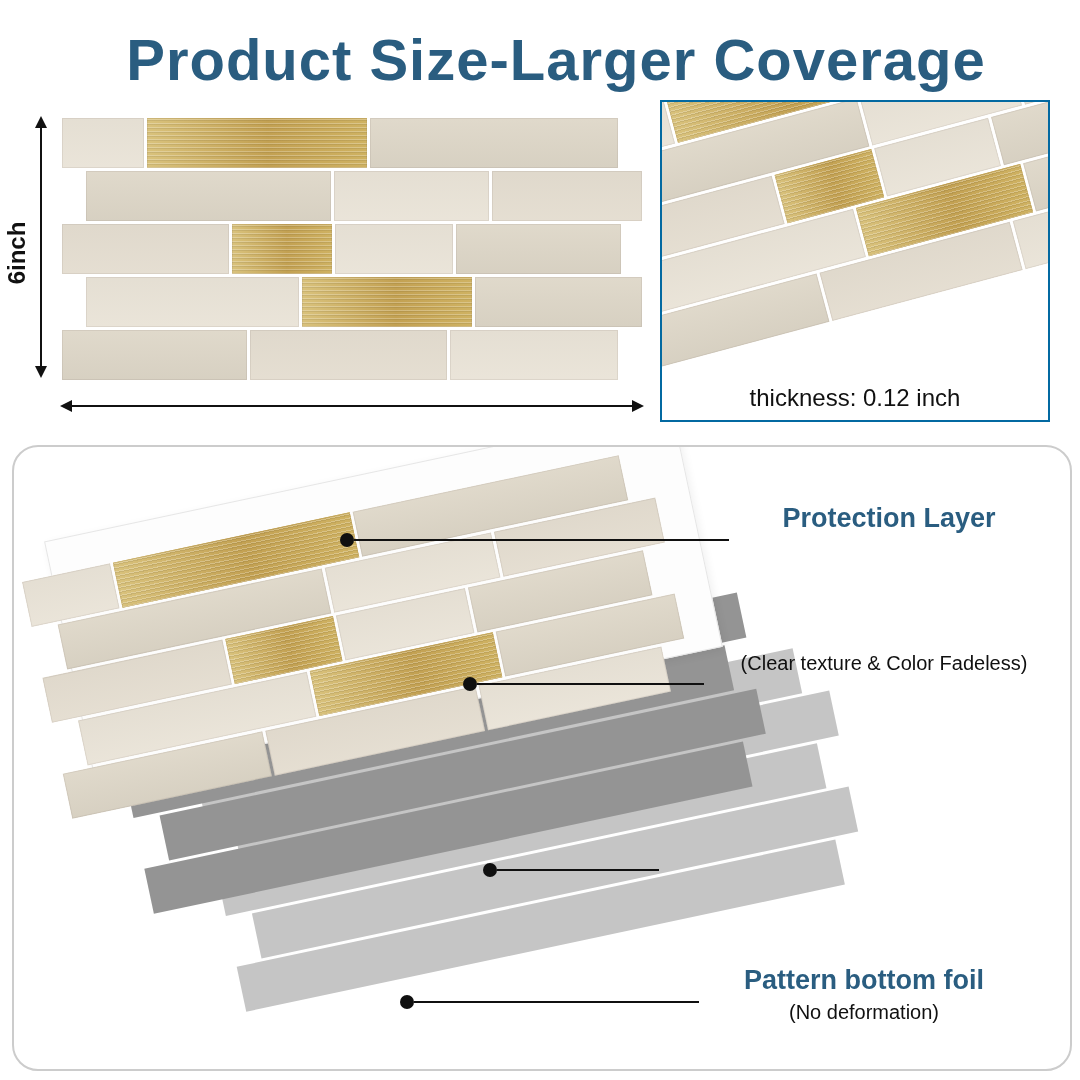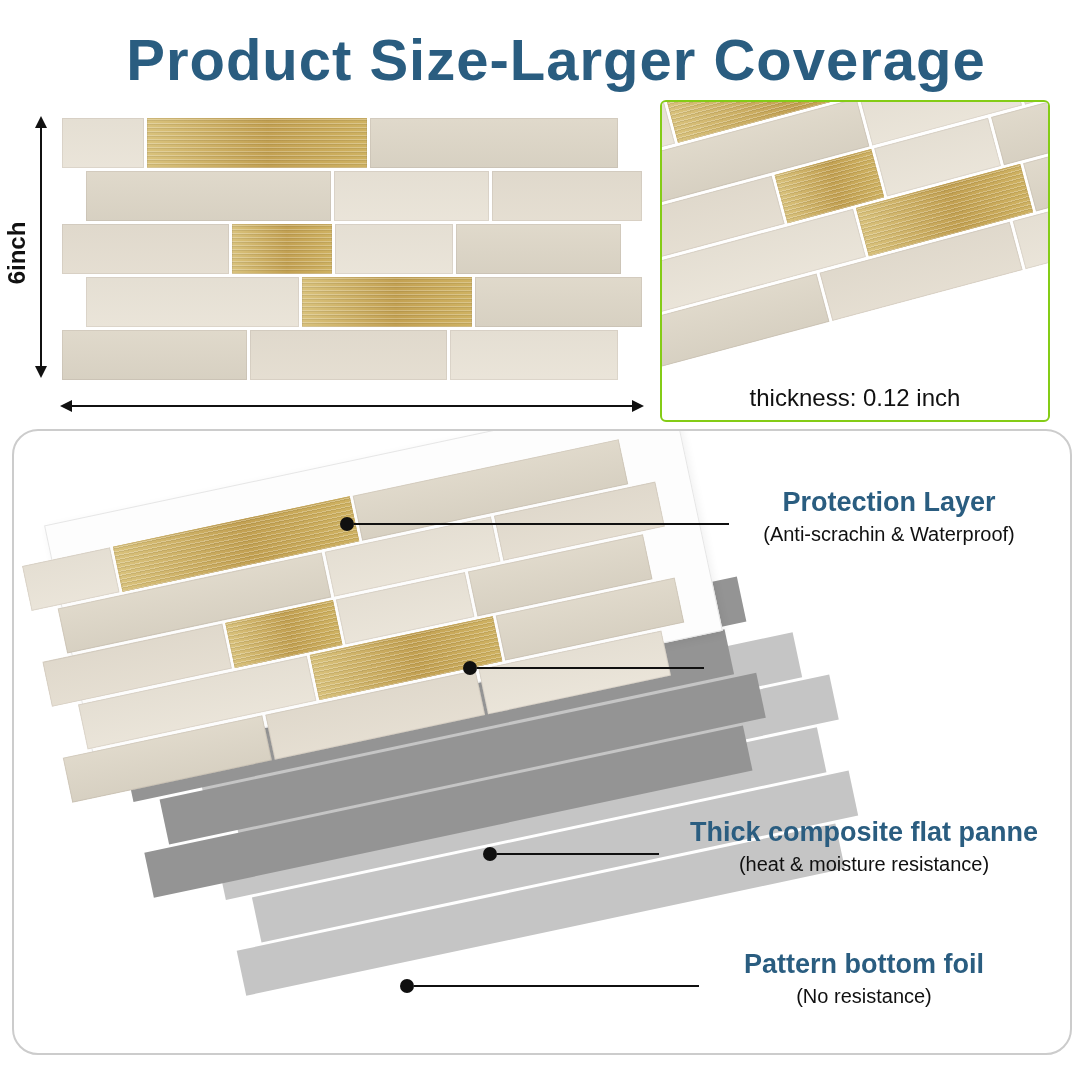--- a/index.html
+++ b/index.html
@@ -18,26 +18,26 @@
   .gold{background-color:#c8a95a;background-image:repeating-linear-gradient(0deg,rgba(255,255,255,.25) 0 1px,rgba(0,0,0,0) 1px 3px,rgba(0,0,0,.07) 3px 4px),linear-gradient(90deg,#d9c27c,#c3a152 55%,#cfb262)}
 
   
   .size-area{position:absolute;left:0;top:100px;width:660px;height:350px}
   .dim-v{position:absolute;left:26px;top:14px}
   .dim-v-label{position:absolute;left:-34px;top:140px;width:100px;height:26px;text-align:center;font-size:24px;font-weight:700;color:#111;transform:rotate(-90deg)}
   .dim-h{position:absolute;left:58px;top:294px}
   .dim-h-label{position:absolute;left:62px;top:316px;width:580px;text-align:center;font-size:25px;font-weight:700;color:#111}
 
   
-  .thick-box{position:absolute;left:660px;top:100px;width:386px;height:318px;border:2px solid #84cc16;border-radius:6px;overflow:hidden}
+  .thick-box{position:absolute;left:660px;top:100px;width:386px;height:318px;border:2px solid #0369a1;border-radius:0;overflow:hidden}
   .tilt-wrap{position:absolute;left:-55px;top:-65px;width:580px;height:262px;transform:rotate(-15deg)}
   .thick-label{position:absolute;left:0;bottom:8px;width:100%;text-align:center;font-size:24px;color:#111}
 
   
-  .layers-box{position:absolute;left:12px;top:429px;width:1056px;height:622px;border:2px solid #cccccc;border-radius:26px;overflow:hidden}
+  .layers-box{position:absolute;left:12px;top:445px;width:1056px;height:622px;border:2px solid #cccccc;border-radius:26px;overflow:hidden}
   .exploded{position:absolute;left:8px;top:135px;width:0;height:0;transform:rotate(-12deg);transform-origin:0 0}
   .sheet{position:absolute;width:640px;height:242px}
   .psheet{position:absolute;left:30px;top:-35px;width:640px;height:242px;background:#fdfdfd;border:1px solid #e6e6e6;box-shadow:2px 3px 8px rgba(0,0,0,.06);z-index:3}
   .composite{left:60px;top:110px;z-index:2}
   .foil{left:130px;top:225px;z-index:1}
   .grow{position:absolute;height:46px}
   .gc{background:#949494}
   .gf{background:#c5c5c5}
   .exp-panel{z-index:4}
 
@@ -182,36 +182,32 @@
           <div class="seg b2" style="width:215px"></div>
           <div class="seg b0" style="width:187px"></div>
         </div>
       </div>
     </div>
 
     <div class="cdot" style="left:326px;top:86px"></div>
     <div class="cline" style="left:340px;top:92px;width:375px"></div>
     <div class="ctext" style="left:715px;top:56px;width:320px">
       <div class="ctitle">Protection Layer</div>
-      <div class="csub">(Anti-scrachin &amp; Waterproof)</div>
     </div>
 
     <div class="cdot" style="left:449px;top:230px"></div>
     <div class="cline" style="left:463px;top:236px;width:227px"></div>
     <div class="ctext" style="left:695px;top:200px;width:350px">
+      <div class="csub">(Clear texture &amp; Color Fadeless)</div>
     </div>
 
     <div class="cdot" style="left:469px;top:416px"></div>
     <div class="cline" style="left:483px;top:422px;width:162px"></div>
-    <div class="ctext" style="left:640px;top:386px;width:420px">
-      <div class="ctitle">Thick composite flat panne</div>
-      <div class="csub">(heat &amp; moisture resistance)</div>
-    </div>
 
     <div class="cdot" style="left:386px;top:548px"></div>
     <div class="cline" style="left:400px;top:554px;width:285px"></div>
     <div class="ctext" style="left:680px;top:518px;width:340px">
       <div class="ctitle">Pattern bottom foil</div>
-      <div class="csub">(No resistance)</div>
+      <div class="csub">(No deformation)</div>
     </div>
 
   </section>
 </div>
 
 </body></html>

